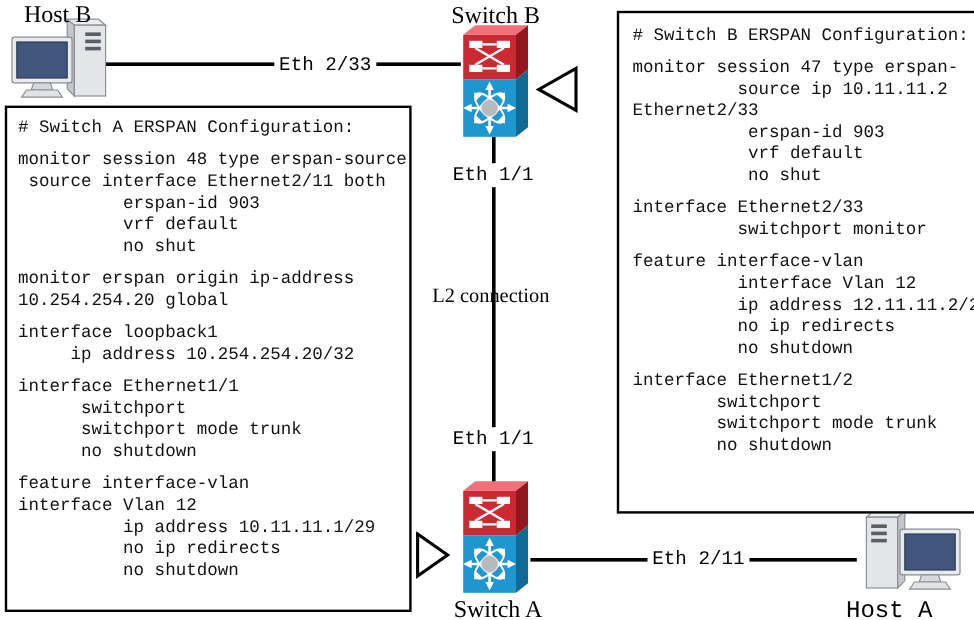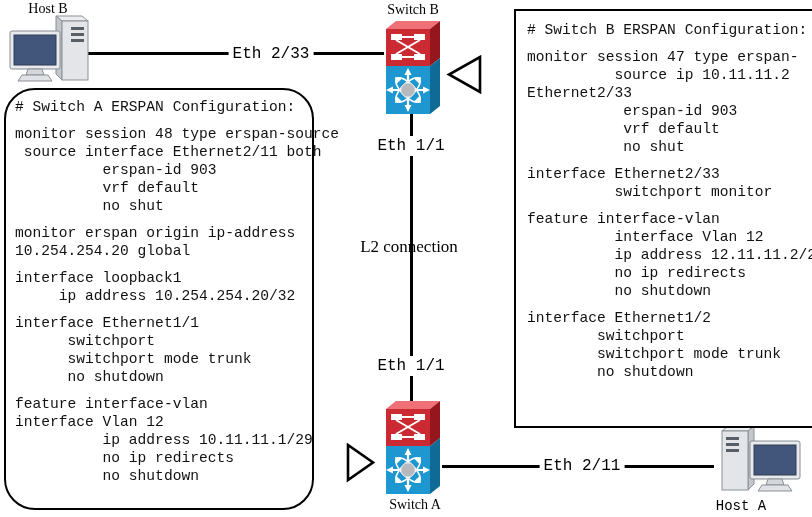--- a/index.html
+++ b/index.html
@@ -11,27 +11,27 @@
   .vline{position:absolute;width:3px;background:#000;}
   .portlabel{
     position:absolute;font-family:Liberation Mono, monospace;font-size:16px;
     background:#fff;padding:1px 4px;white-space:nowrap;transform:translate(-50%,-50%);
   }
   .l2label{
     position:absolute;font-family:"Liberation Serif",serif;font-size:17px;
     white-space:nowrap;transform:translate(-50%,-50%);background:transparent;
   }
   .nodelabel{
-    position:absolute;font-size:14px;white-space:nowrap;transform:translateX(-50%);
+    position:absolute;font-size:20px;white-space:nowrap;transform:translateX(-50%);
   }
   .cfgbox{
     position:absolute;border:2.5px solid #000;background:#fff;box-sizing:border-box;
     font-family:"Liberation Mono",monospace;font-size:14.6px;line-height:18px;color:#111;
   }
-  .cfgbox.left{left:4px;top:88px;width:310px;height:422px;padding:8px 0 0 9px;border-radius:31px;}
+  .cfgbox.left{left:4px;top:88px;width:339px;height:422px;padding:8px 0 0 9px;}
   .cfgbox.right{left:514px;top:9px;width:318px;height:419px;padding:10px 0 0 11px;}
   .cfg-line{white-space:pre;}
   .cfg-gap{height:9px;}
   .icon{position:absolute;}
 </style>
 </head>
 <body>
 
 <div class="stage">
 

